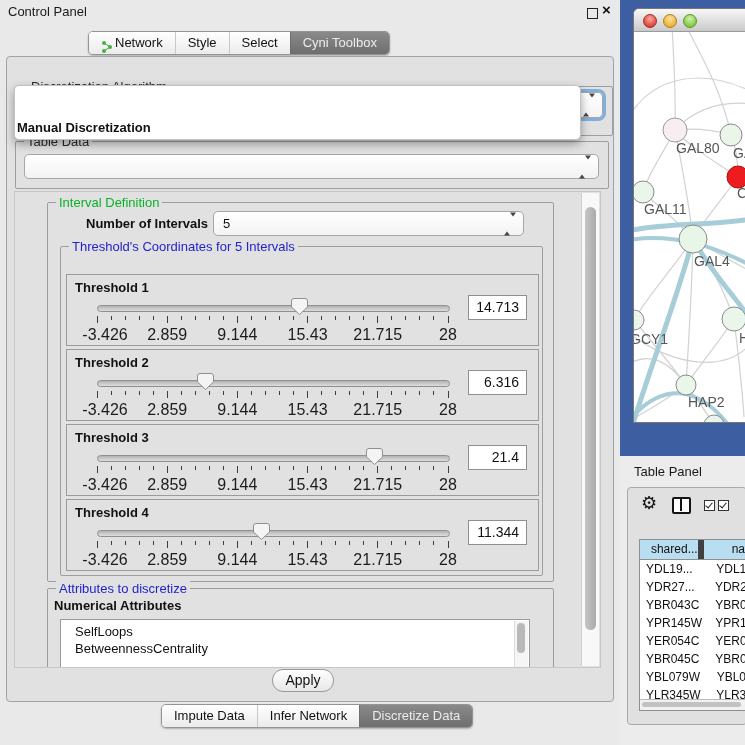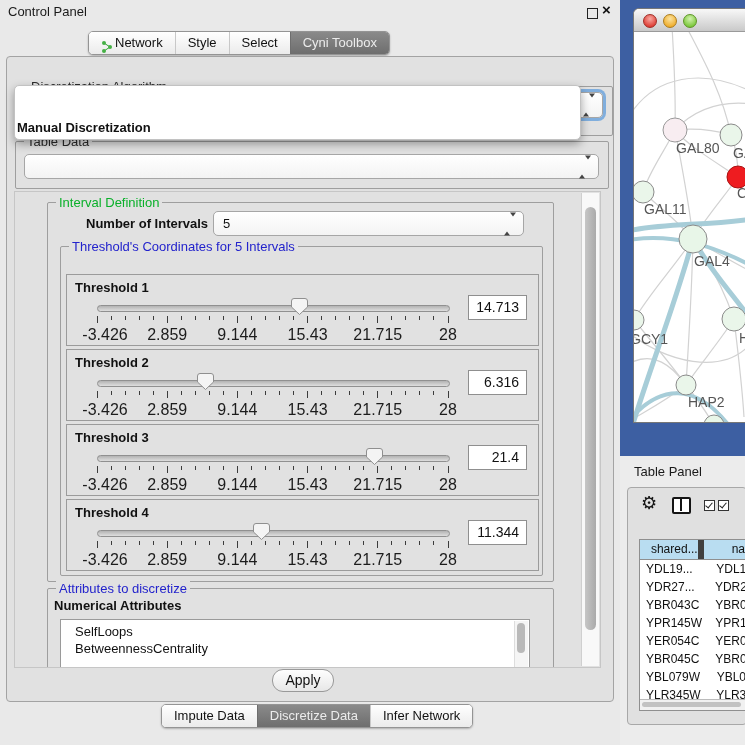--- a/index.html
+++ b/index.html
@@ -332,25 +332,25 @@
       </div>
     </div>
 
     <div class="button" style="left:265px;top:612px;width:60px;height:21px">Apply</div>
   </div>
 
   <div class="segbar" id="bottom-tabs" style="left:161px;top:704px">
       <div class="seg">
         <span>Impute Data</span>
       </div>
+      <div class="seg">
+        <span>Infer Network</span>
+      </div>
       <div class="seg sel">
         <span>Discretize Data</span>
-      </div>
-      <div class="seg">
-        <span>Infer Network</span>
       </div>
     </div>
 </div>
 
 <div id="net-frame">
   <div id="mac-window">
     <div class="mac-titlebar">
       <div class="light red" style="left:9px"></div>
       <div class="light yellow" style="left:29px"></div>
       <div class="light green" style="left:49px"></div>

